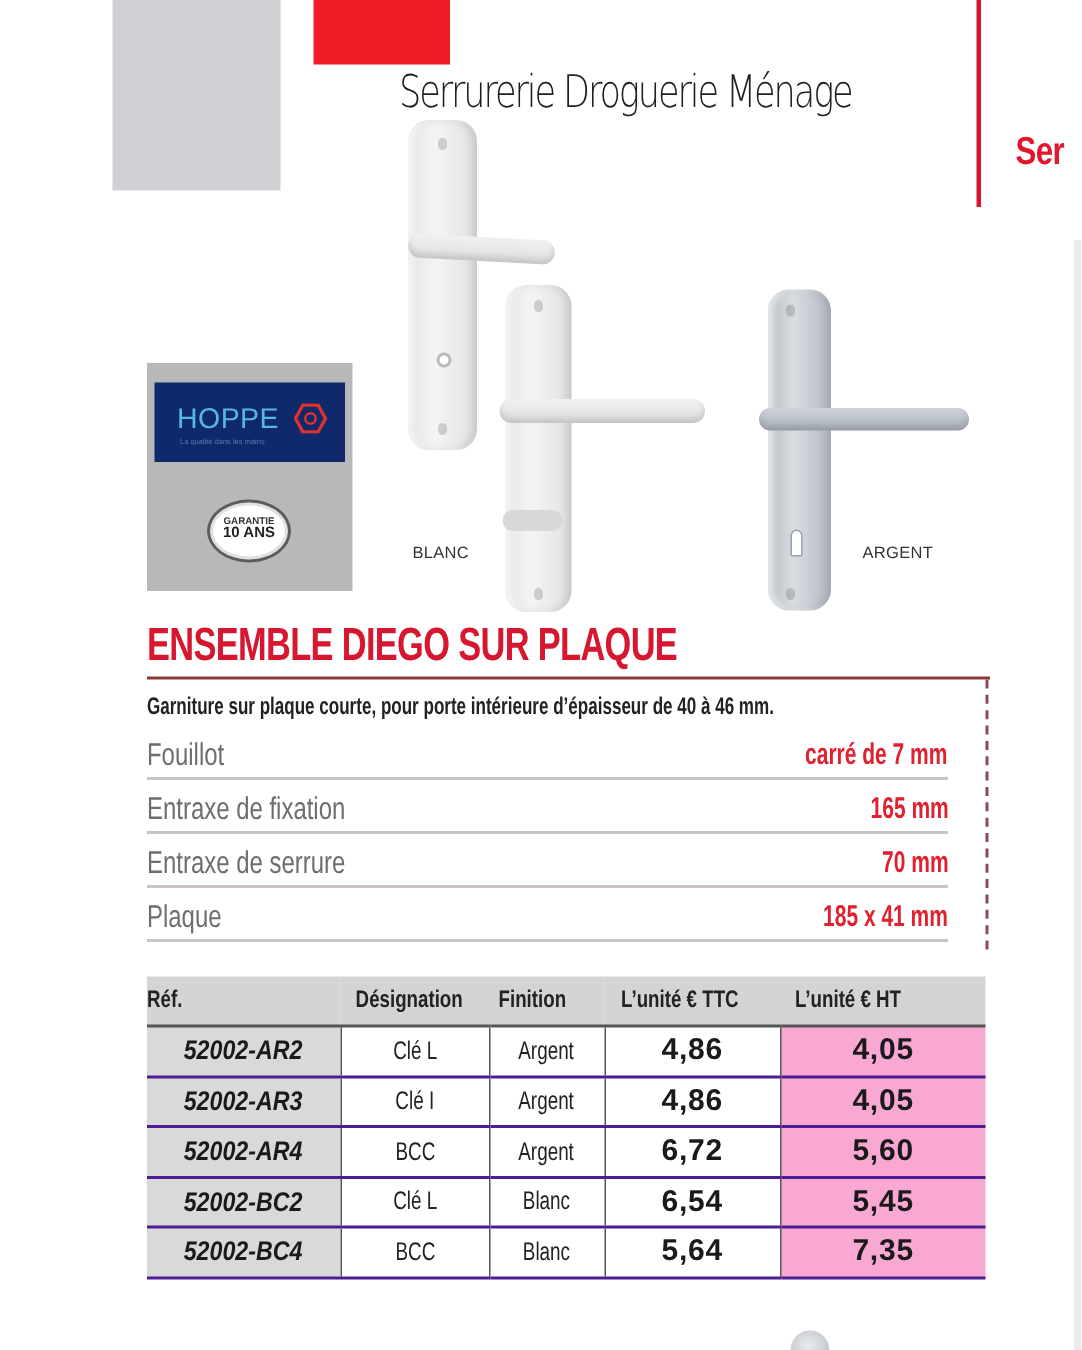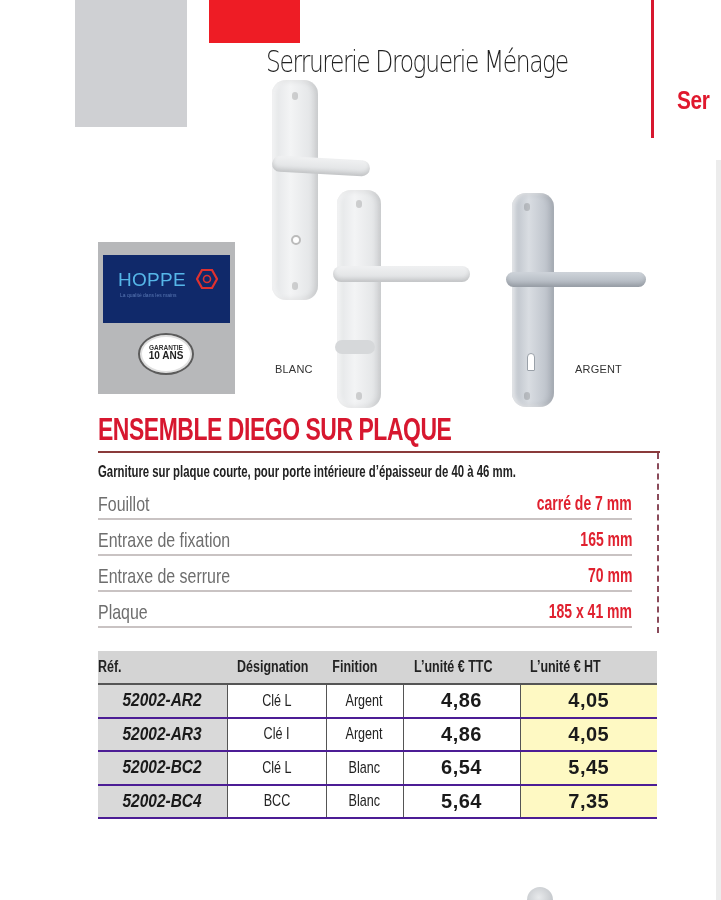--- a/index.html
+++ b/index.html
@@ -9,21 +9,21 @@
   .gray-block { position: absolute; left: 75px; top: 0; width: 112px; height: 127px; background: #cfd0d3; }
   .red-block { position: absolute; left: 209px; top: 0; width: 91px; height: 43px; background: #ee1c25; }
   .section-title { position: absolute; left: 266px; top: 44px; font-family: "DejaVu Sans", sans-serif; font-size: 30px; letter-spacing: -1.8px; transform: scaleX(0.78); transform-origin: left top; color: #1f1f1f; font-weight: 300; white-space: nowrap; }
 
   .page-divider { position: absolute; left: 651px; top: 0; width: 3px; height: 138px; background: #d7172f; }
   .next-title { position: absolute; left: 677px; top: 85px; font-size: 26px; font-weight: 700; color: #e0182d; letter-spacing: -0.5px; transform: scaleX(0.8); transform-origin: left top; white-space: nowrap; }
   .right-edge { position: absolute; left: 716px; top: 160px; width: 5px; height: 740px; background: #ececec; }
 
   
   .brand-panel { position: absolute; left: 98px; top: 242px; width: 137px; height: 152px; background: #b7b8ba; }
-  .hoppe-box { position: absolute; left: 5px; top: 13px; width: 127px; height: 68px; background: #10296a; }
+  .hoppe-box { position: absolute; left: 5px; top: 13px; width: 127px; height: 53px; background: #10296a; }
   .hoppe-text { position: absolute; left: 15px; top: 14px; color: #56b6e8; font-size: 19px; font-weight: 400; letter-spacing: 0.3px; }
   .hoppe-logo { position: absolute; left: 93px; top: 14px; width: 22px; height: 20px; }
   .hoppe-tag { position: absolute; left: 17px; top: 37px; color: #5a79b5; font-size: 5px; white-space: nowrap; }
   .warranty { position: absolute; left: 40px; top: 91px; width: 56px; height: 42px; border-radius: 50%; background: #ffffff; border: 2px solid #5c5c5c; box-shadow: inset 0 0 0 2px #e0e0e0; text-align: center; }
   .warranty .w1 { display: block; margin-top: 9px; font-size: 6.5px; font-weight: 700; color: #333; }
   .warranty .w2 { display: block; font-size: 10px; font-weight: 700; color: #222; line-height: 10px; }
 
   
   .handle { position: absolute; }
   .plate { position: absolute; border-radius: 14px; box-shadow: inset -3px 0 6px rgba(0,0,0,0.12), inset 3px 0 4px rgba(255,255,255,0.7); }
@@ -51,21 +51,21 @@
   .price-table th span { display: inline-block; transform: scaleX(0.78); }
   .price-table th.ref { text-align: left; padding-left: 0; }
   .price-table th.ref span { transform-origin: left center; }
   .price-table td { height: 33.5px; border-bottom: 2px solid #4c1d95; border-right: 1.5px solid #555; text-align: center; padding: 0; white-space: nowrap; }
   .price-table td.ref { background: #d9d9d9; font-size: 18px; font-weight: 700; font-style: italic; color: #1a1a1a; width: 129px; }
   .price-table td.ref span { display: inline-block; transform: scaleX(0.86); }
   .price-table td.des { background: #fff; font-size: 17px; color: #222; width: 99px; }
   .price-table td.fin { background: #fff; font-size: 17px; color: #222; width: 77px; }
   .price-table td.des span, .price-table td.fin span { display: inline-block; transform: scaleX(0.74); }
   .price-table td.ttc { background: #fff; font-size: 20px; font-weight: 700; color: #1a1a1a; width: 117px; letter-spacing: 0.5px; }
-  .price-table td.ht { background: #fef9c3; font-size: 20px; font-weight: 700; color: #1a1a1a; border-right: none; letter-spacing: 0.5px; }
+  .price-table td.ht { background: #f9a8d4; font-size: 20px; font-weight: 700; color: #1a1a1a; border-right: none; letter-spacing: 0.5px; }
 
   .bottom-knob { position: absolute; left: 527px; top: 887px; width: 26px; height: 26px; border-radius: 50%; background: radial-gradient(circle at 45% 40%, #e8eaec, #b5b9be); }
 </style>
 </head>
 <body>
 
 <div class="gray-block"></div>
 <div class="red-block"></div>
 <div class="section-title">Serrurerie Droguerie Ménage</div>
 <div class="page-divider"></div>
@@ -155,20 +155,27 @@
       <td class="ht">4,05</td>
     </tr>
     <tr>
       <td class="ref"><span>52002-AR3</span></td>
       <td class="des"><span>Clé I</span></td>
       <td class="fin"><span>Argent</span></td>
       <td class="ttc">4,86</td>
       <td class="ht">4,05</td>
     </tr>
     <tr>
+      <td class="ref"><span>52002-AR4</span></td>
+      <td class="des"><span>BCC</span></td>
+      <td class="fin"><span>Argent</span></td>
+      <td class="ttc">6,72</td>
+      <td class="ht">5,60</td>
+    </tr>
+    <tr>
       <td class="ref"><span>52002-BC2</span></td>
       <td class="des"><span>Clé L</span></td>
       <td class="fin"><span>Blanc</span></td>
       <td class="ttc">6,54</td>
       <td class="ht">5,45</td>
     </tr>
     <tr>
       <td class="ref"><span>52002-BC4</span></td>
       <td class="des"><span>BCC</span></td>
       <td class="fin"><span>Blanc</span></td>

